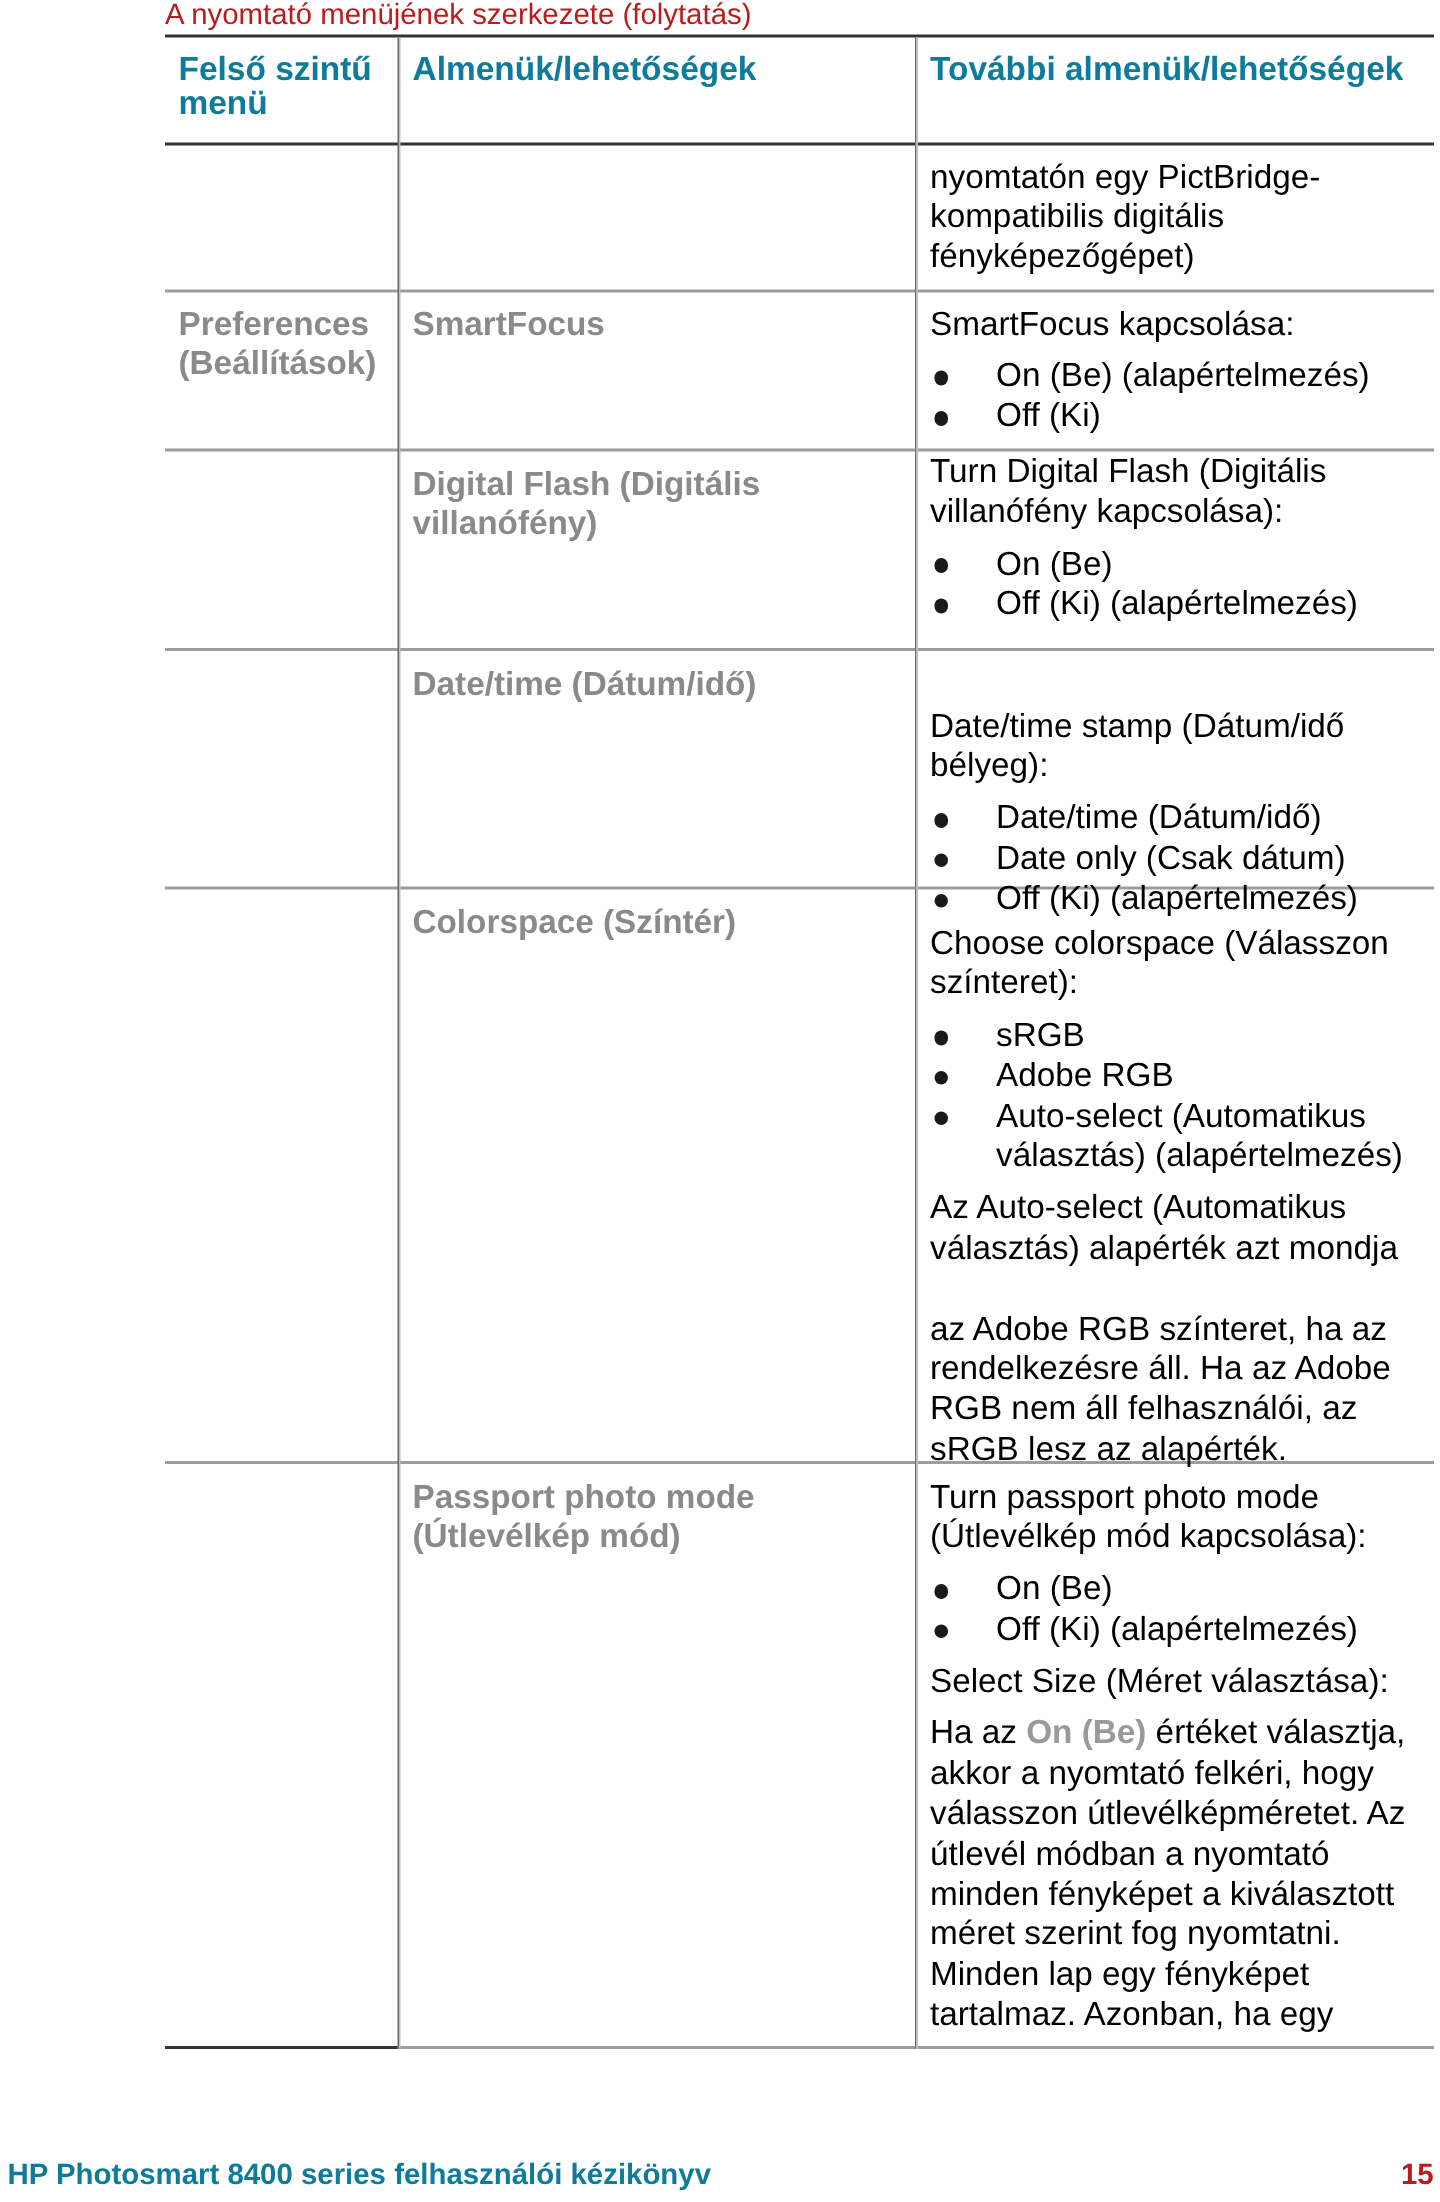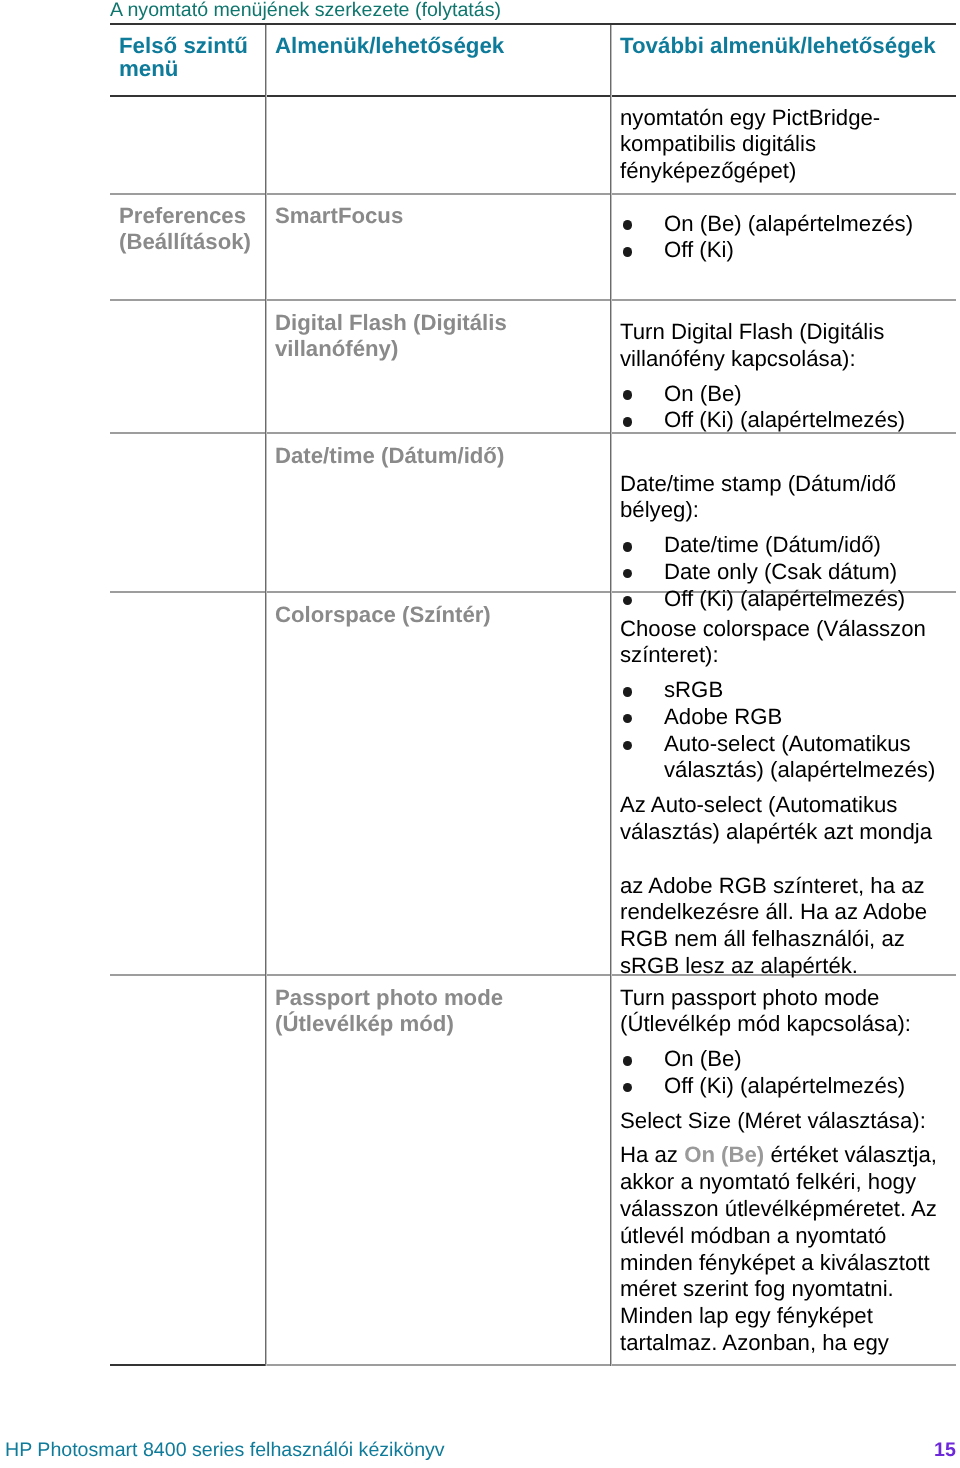--- a/index.html
+++ b/index.html
@@ -15,21 +15,21 @@
     overflow:hidden;
   }
   .page { position:absolute; inset:0; }
 
   
   .caption {
     position:absolute;
     left:110px; top:-1.0px;
     font-size:19.6px;
     line-height:22px;
-    color:#0f766e;
+    color:#b91c1c;
     white-space:nowrap;
   }
 
   
   .rule        { position:absolute; background:#343434; height:2px; left:110px; width:845px; }
   .rule-thin   { position:absolute; background:#9d9d9d; height:1.5px; left:110px; width:845px; }
   .vrule       { position:absolute; width:2px; background:linear-gradient(to right,#6b6b6b 0,#6b6b6b 1px,#bdbdbd 1px,#bdbdbd 2px); }
 
   
   .hcell {
@@ -60,31 +60,31 @@
   }
   .sp { height:8.0px; }
   .inl-grey { color:#9a9a9a; font-weight:bold; }
 
   
   .footer-text {
     position:absolute;
     left:5px; top:1439px;
     font-size:19.6px;
     line-height:22px;
-    font-weight:normal;
+    font-weight:bold;
     color:#0f7b9a;
     white-space:nowrap;
   }
   .footer-page {
     position:absolute;
     left:934px; top:1439px;
     font-size:19.6px;
     line-height:22px;
     font-weight:bold;
-    color:#6d28d9;
+    color:#b91c1c;
   }
 </style>
 </head>
 <body>
 
 <div class="page">
   <div class="caption">A nyomtató menüjének szerkezete (folytatás)</div>
 
   <div id="rules">
     <div class="rule" style="left:110px; top:22.5px;   width:846px;"></div>
@@ -106,29 +106,30 @@
 
   <div class="cell grey" style="left:119px; top:202.5px; width:150px;">
     <p><span>Preferences</span><br><span>(Beállítások)</span></p>
   </div>
 
   <div class="cell" style="left:620px; top:104.5px; width:334px;">
     <p><span>nyomtatón egy PictBridge-</span><br><span>kompatibilis digitális</span><br><span>fényképezőgépet)</span></p>
   </div>
   <div class="cell grey" style="left:275px; top:202.5px; width:330px;">SmartFocus</div>
   <div class="cell" style="left:620px; top:202.5px; width:334px;">
+    <p><span>SmartFocus kapcsolása:</span></p>
     <div class="sp"></div>
     <ul>
       <li>On (Be) (alapértelmezés)</li>
       <li>Off (Ki)</li>
     </ul>
   </div>
 
   <div class="cell grey" style="left:275px; top:309.5px; width:330px;">Digital Flash (Digitális villanófény)</div>
-  <div class="cell" style="left:620px; top:319px; width:334px;">
+  <div class="cell" style="left:620px; top:301px; width:334px;">
     <p><span>Turn Digital Flash (Digitális</span><br><span>villanófény kapcsolása):</span></p>
     <div class="sp"></div>
     <ul>
       <li>On (Be)</li>
       <li>Off (Ki) (alapértelmezés)</li>
     </ul>
   </div>
 
   <div class="cell grey" style="left:275px; top:442.5px; width:330px;">Date/time (Dátum/idő)</div>
   <div class="cell" style="left:620px; top:442.5px; width:334px;margin-top:28px;">

